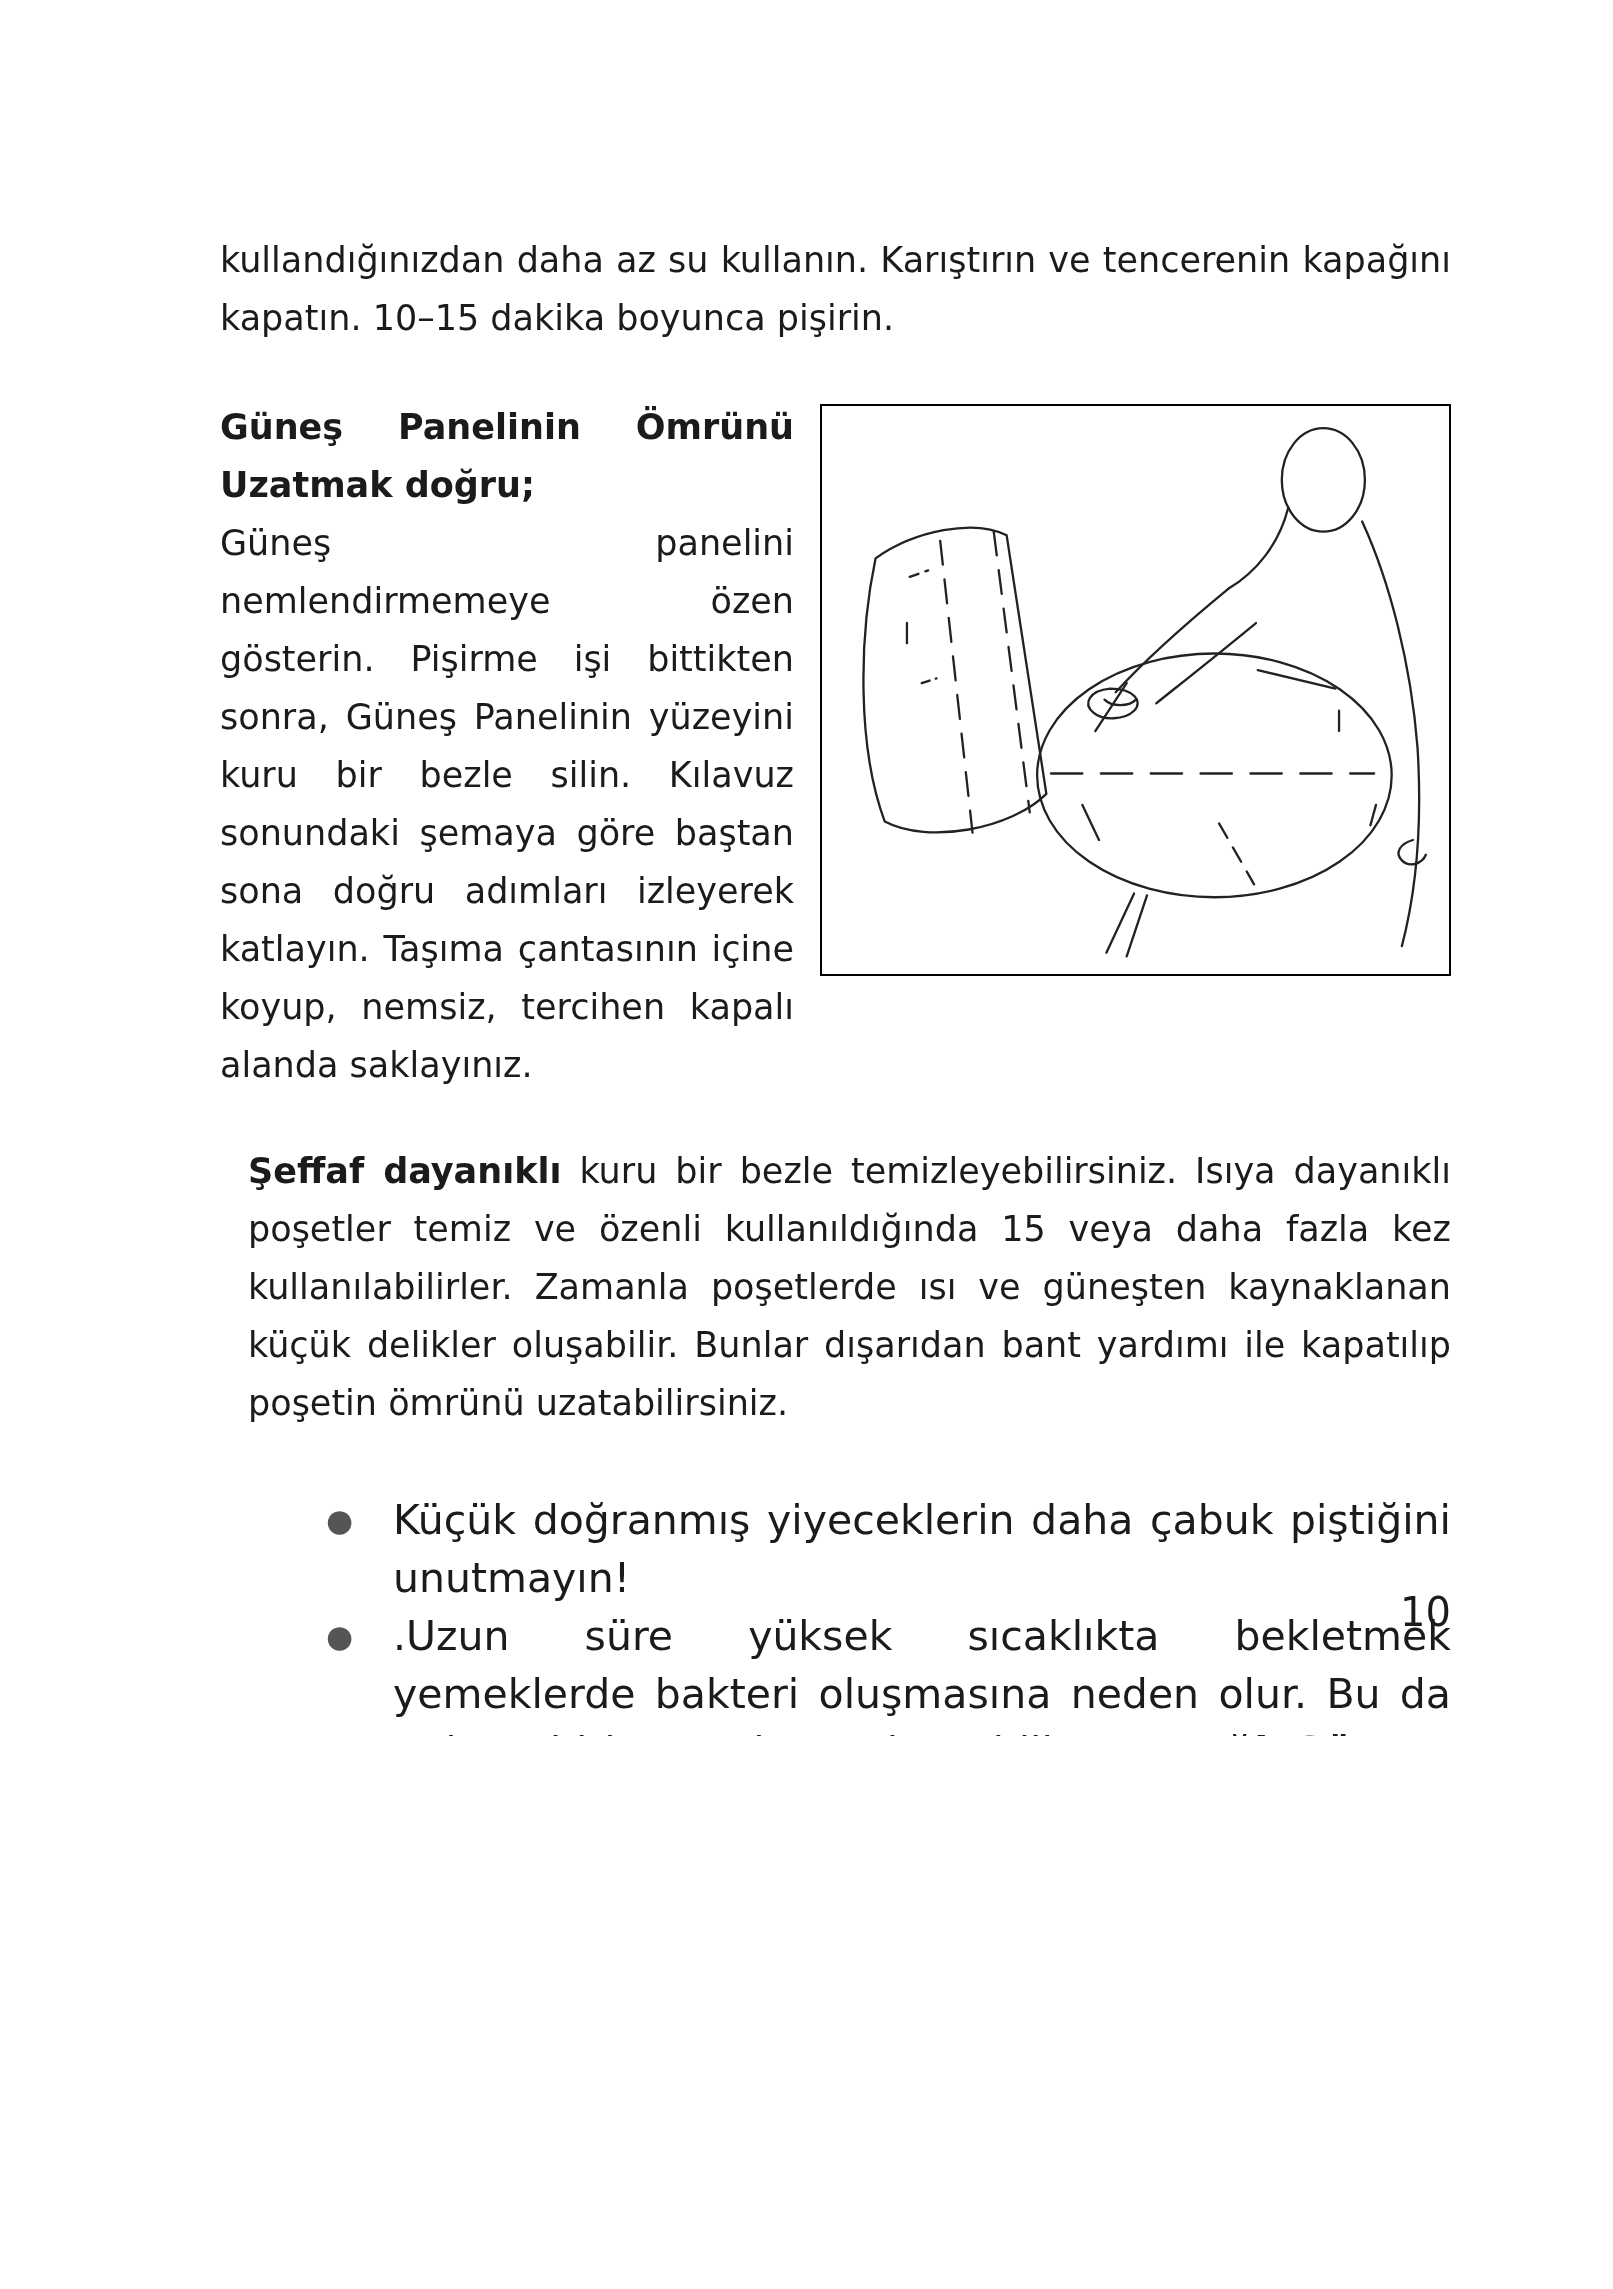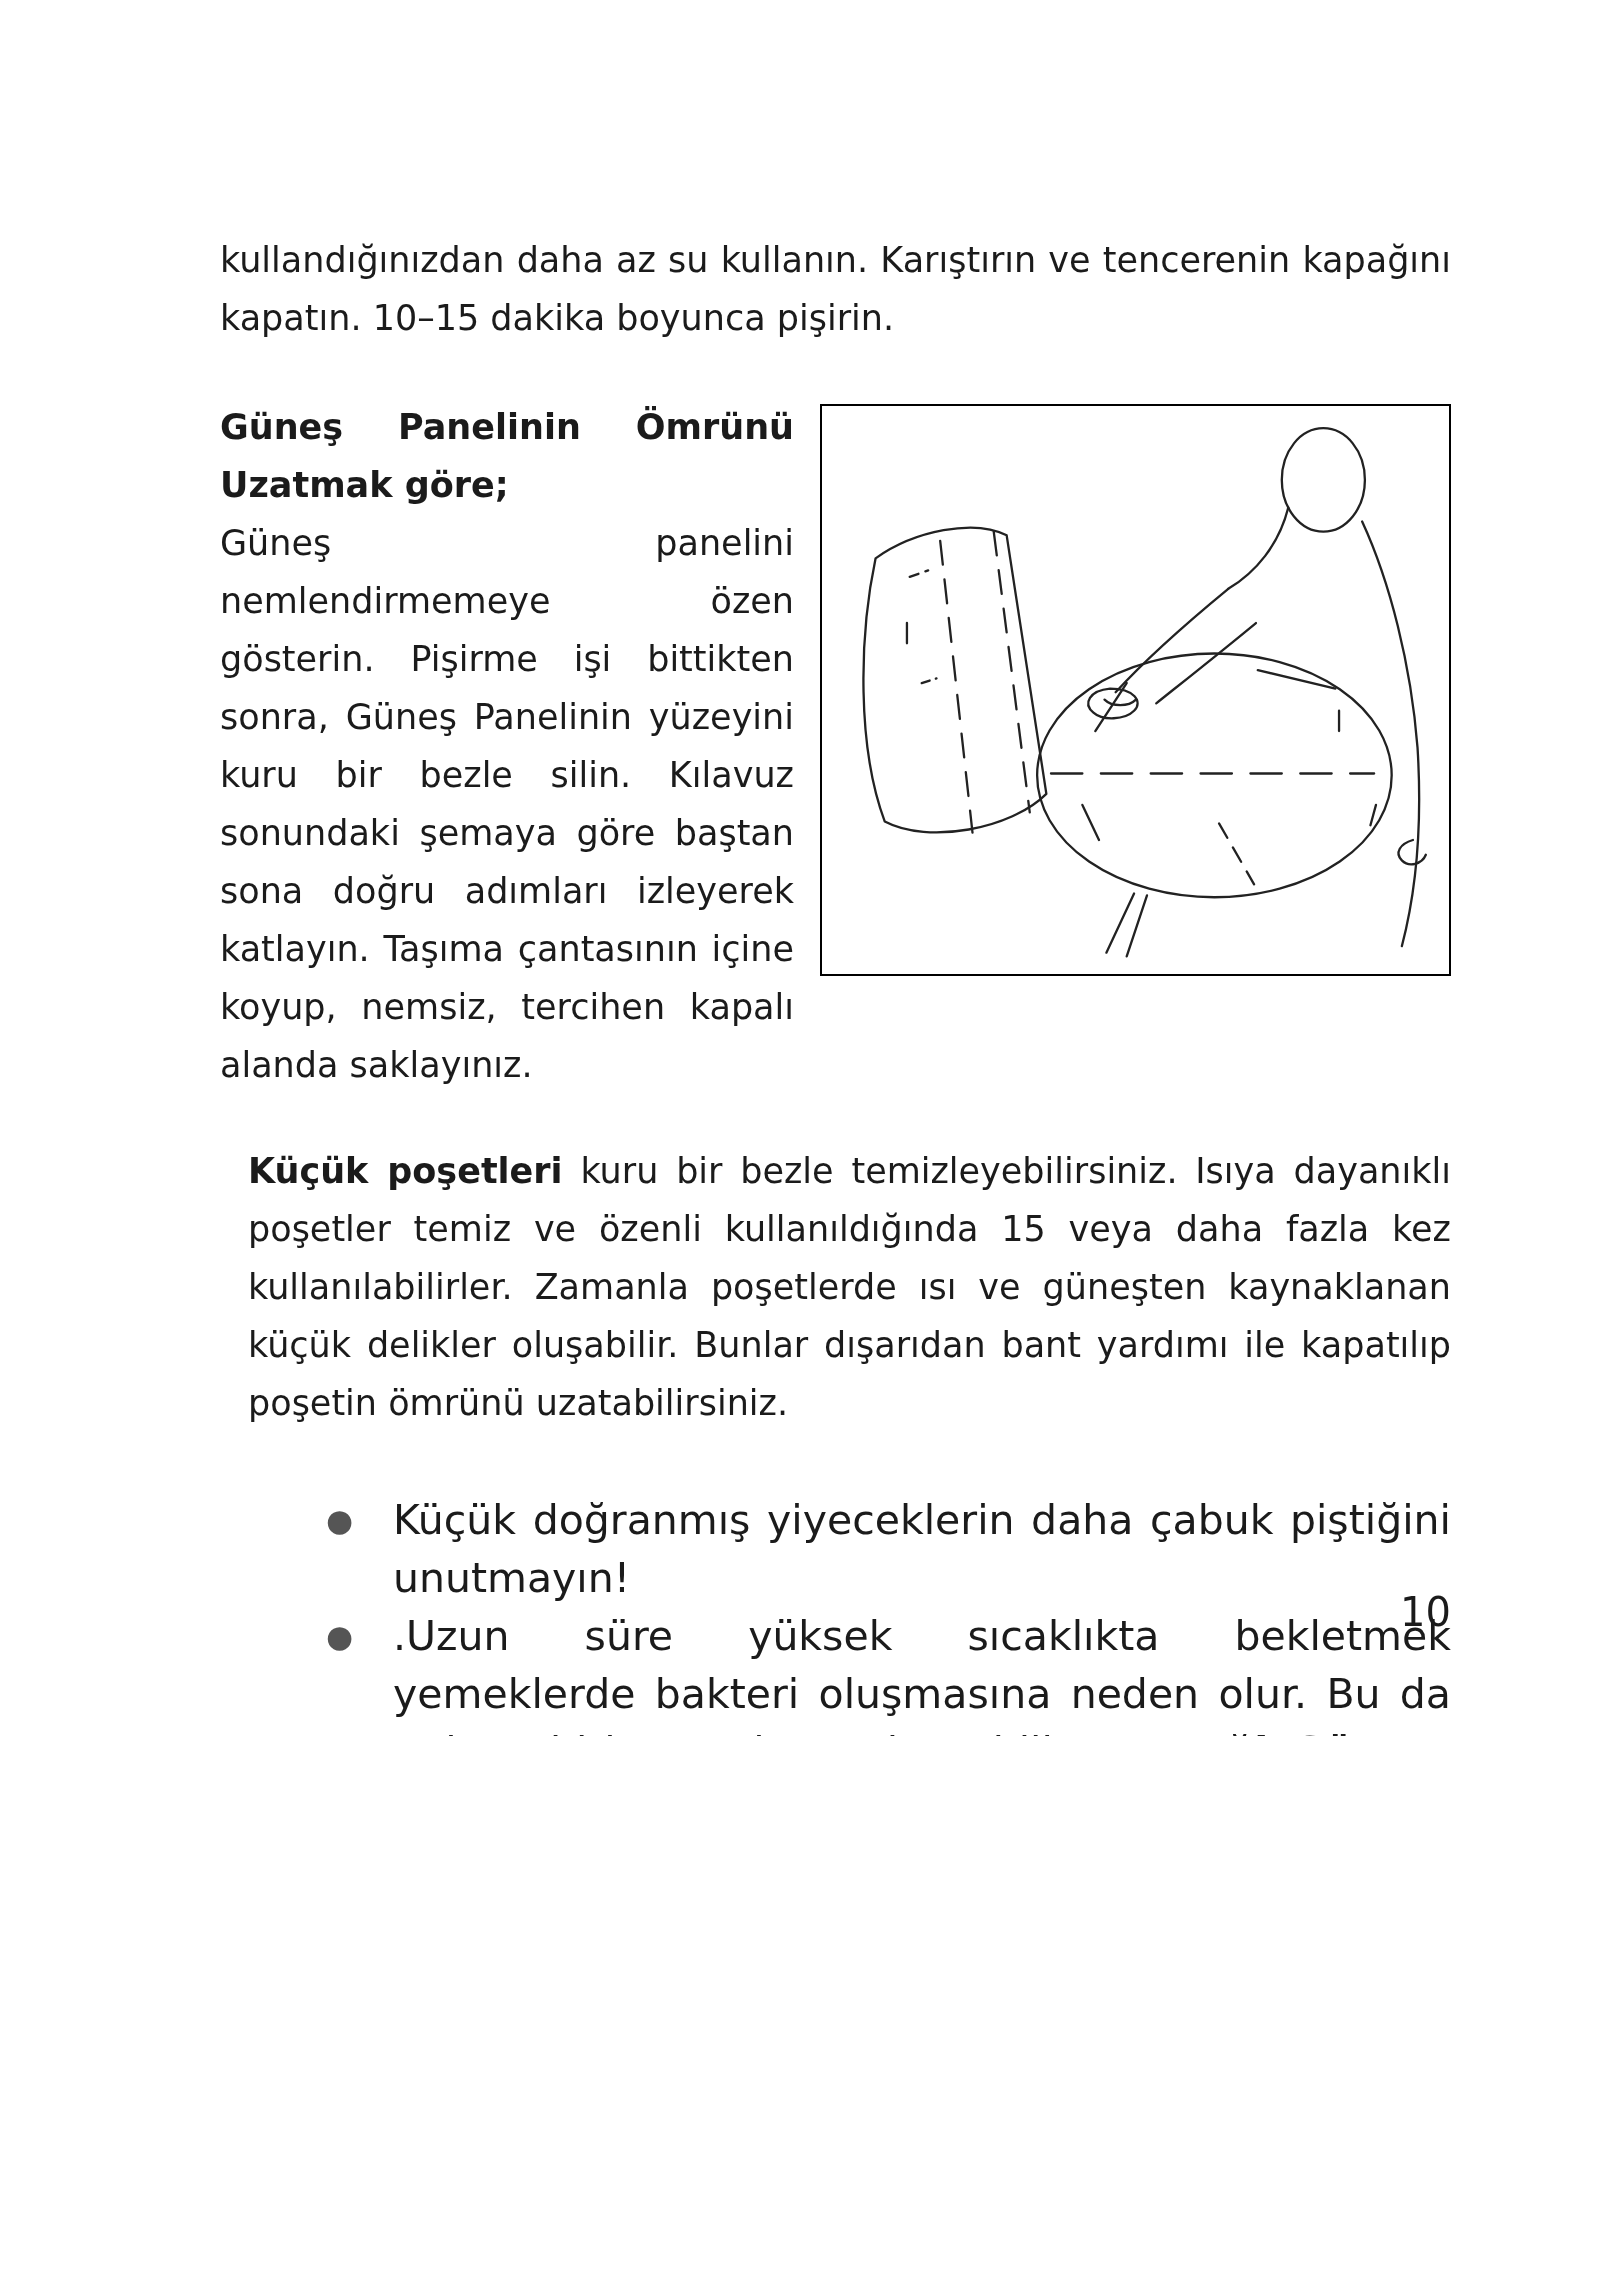--- a/index.html
+++ b/index.html
@@ -131,29 +131,29 @@
 
             <path d="M312,306 c-22,2 -30,16 -18,26 c10,9 34,8 44,-2 c10,-10 0,-24 -26,-24 Z"></path>
             <path d="M306,318 c8,8 26,8 34,0"></path>
 
             <path d="M640,470 c-14,4 -20,14 -12,22 c8,8 22,4 26,-6"></path>
           </g>
         </svg>
       </div>
 
       <p class="para panel-heading">
-        <span>Güneş Panelinin Ömrünü Uzatmak göre;</span>
+        <span>Güneş Panelinin Ömrünü Uzatmak doğru;</span>
       </p>
 
       <p class="para panel-body">Güneş panelini nemlendirmemeye özen gösterin. Pişirme işi bittikten sonra, Güneş Panelinin yüzeyini kuru bir bezle silin. Kılavuz sonundaki şemaya göre baştan sona doğru adımları izleyerek katlayın. Taşıma çantasının içine koyup, nemsiz, tercihen kapalı alanda saklayınız.</p>
 
     </div>
 
     <p class="para para-bags">
-      <span class="lead-bold">Küçük poşetleri</span><span> kuru bir bezle temizleyebilirsiniz. Isıya dayanıklı poşetler temiz ve özenli kullanıldığında 15 veya daha fazla kez kullanılabilirler. Zamanla poşetlerde ısı ve güneşten kaynaklanan küçük delikler oluşabilir. Bunlar dışarıdan bant yardımı ile kapatılıp poşetin ömrünü uzatabilirsiniz.</span>
+      <span class="lead-bold">Şeffaf dayanıklı</span><span> kuru bir bezle temizleyebilirsiniz. Isıya dayanıklı poşetler temiz ve özenli kullanıldığında 15 veya daha fazla kez kullanılabilirler. Zamanla poşetlerde ısı ve güneşten kaynaklanan küçük delikler oluşabilir. Bunlar dışarıdan bant yardımı ile kapatılıp poşetin ömrünü uzatabilirsiniz.</span>
     </p>
 
 
     <ul class="bullet-list">
       <li>
         <span class="bullet-dot">●</span>
         <span class="bullet-text">
           <span>Küçük doğranmış yiyeceklerin daha çabuk piştiğini unutmayın!</span><span class="tail-bold"></span>
         </span>
       </li>

